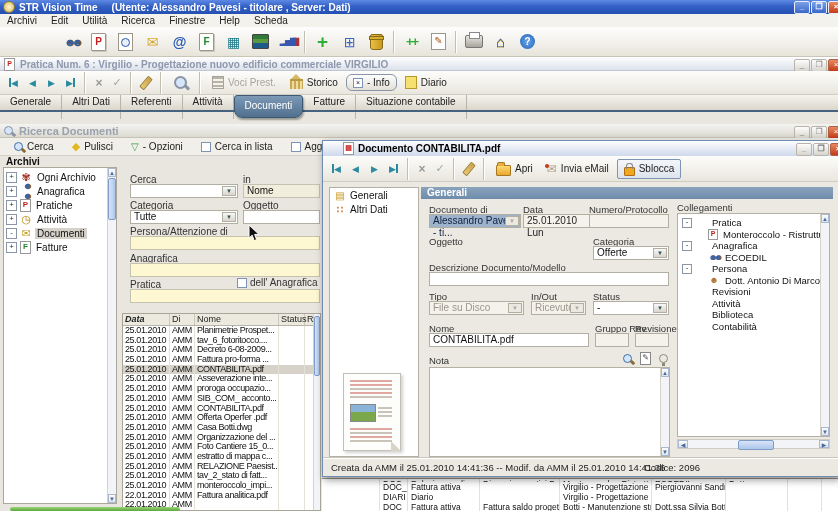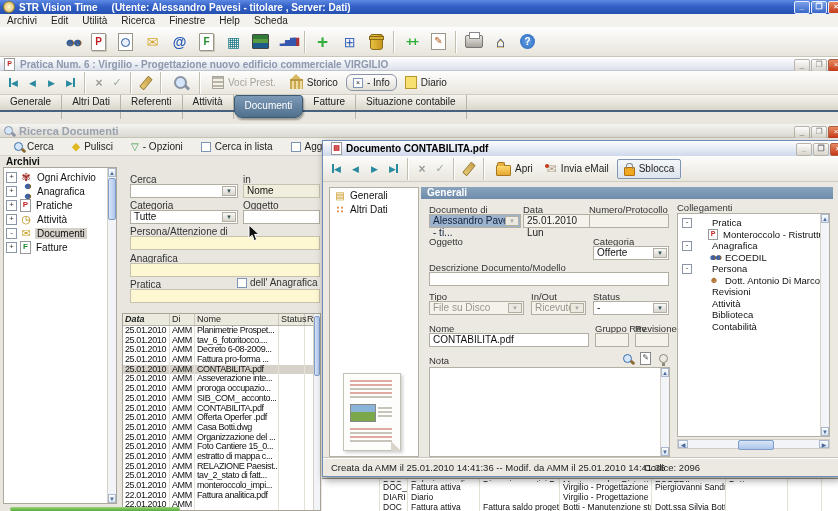--- a/index.html
+++ b/index.html
@@ -145,21 +145,21 @@
   .brow span{font-size:8.5px;line-height:10px;padding-left:3px;border-right:1px solid #e4e1d6;box-sizing:border-box;white-space:nowrap;overflow:hidden;}
   .b0{width:58px;flex:none;} .b1{width:28px;flex:none;} .b2{width:72px;flex:none;} .b3{width:80px;flex:none;}
   .b4{width:92px;flex:none;} .b5{width:74px;flex:none;} .b6{width:62px;flex:none;} .b7{width:34px;flex:none;}
   .brow.clip{height:3px;overflow:hidden;}
   #greenstrip{left:10px;top:507px;width:170px;height:4px;background:linear-gradient(#9ad47a,#58a838);border-radius:2px;}
 
   
   #dialog{left:322px;top:140px;width:517px;height:337px;background:#ece9e2;border:1px solid #6e8cb4;
      box-shadow:2px 3px 8px rgba(0,0,0,.4);box-sizing:border-box;}
   #dlg-title{position:absolute;left:0;top:0;right:0;height:15px;background:linear-gradient(#fdfdfe,#cfd9ec);
-     border-bottom:1px solid #b8c2d6;display:flex;align-items:center;padding-left:8px;font-weight:bold;color:#000;}
+     border-bottom:1px solid #b8c2d6;display:flex;align-items:center;padding-left:20px;font-weight:bold;color:#000;}
   #dlg-tools{position:absolute;left:0;top:15px;right:0;height:25px;background:linear-gradient(#fcfcfa,#e9e6dd);
      border-bottom:1px solid #cfccc2;display:flex;align-items:center;padding-left:5px;gap:2px;}
   .icn-folder{width:13px;height:9px;background:linear-gradient(#ffd970,#e8a830);border:1px solid #a87820;border-radius:1px;position:relative;margin-top:3px;}
   .icn-folder:before{content:"";position:absolute;top:-4px;left:0;width:6px;height:3px;background:#e8b040;border:1px solid #a87820;border-bottom:none;border-radius:2px 2px 0 0;}
   .icn-mailpen{color:#b0a088;font-size:12px;position:relative;}
   .icn-mailpen:after{content:"";position:absolute;left:-2px;top:2px;width:4px;height:4px;background:#c43a18;border-radius:50%;}
   .icn-lock{width:9px;height:7px;background:#f0a820;border:1px solid #b07010;border-radius:1px;position:relative;margin-top:5px;}
   .icn-lock:before{content:"";position:absolute;left:1px;top:-5px;width:5px;height:5px;border:1.5px solid #8a8a8a;border-bottom:none;border-radius:3px 3px 0 0;}
   .pressed{border:1px solid #7e94b4;border-radius:2px;background:linear-gradient(#f4f6fa,#dde4ec);}
 

